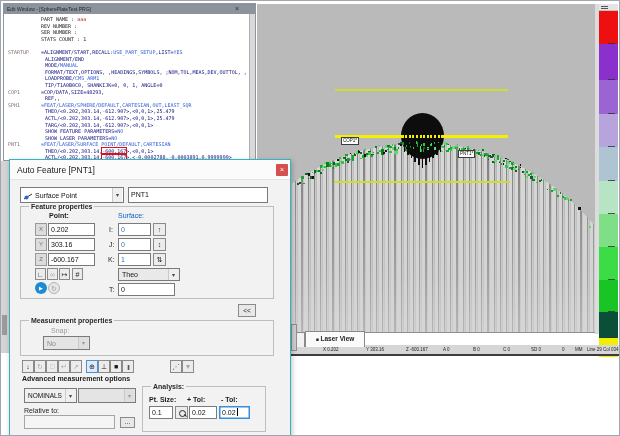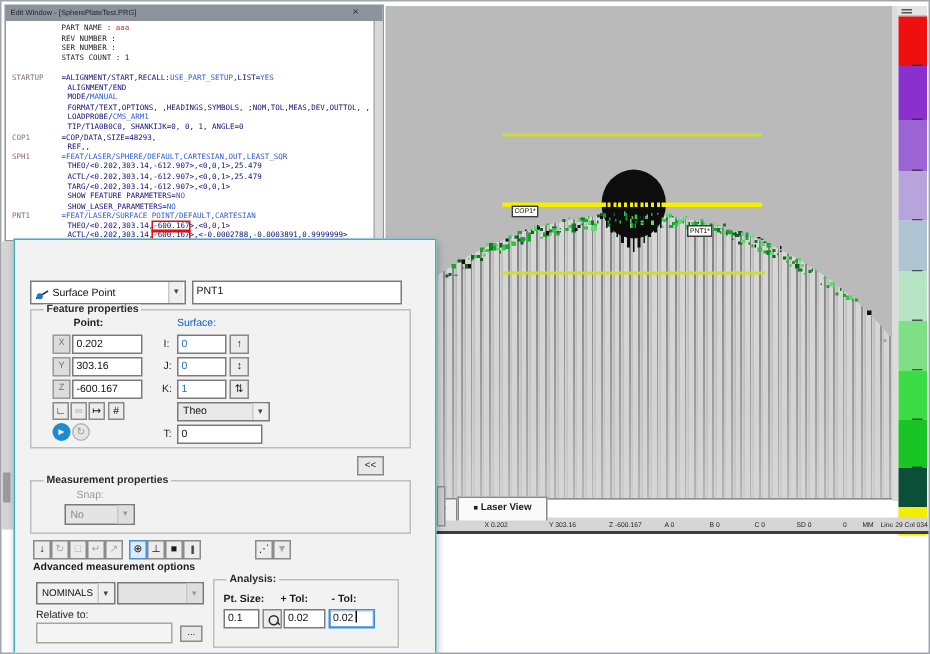--- a/index.html
+++ b/index.html
@@ -458,20 +458,24 @@
       </div>
     <div id="ew-scroll" class="abs"></div>
   </div>
 
   <div id="left-strip" class="abs">
     <div id="left-thumb"></div>
   </div>
   <div id="mini-scroll" class="abs"></div>
 
   <div id="dialog" class="abs">
+    <div id="dlg-title" class="abs">
+      <span id="dlg-title-text">Auto Feature [PNT1]</span>
+      <span id="dlg-close">×</span>
+    </div>
 
     <div class="abs combo" style="left:10px;top:27px;width:104px;height:16px;line-height:15px;padding-left:14px;">
       <svg width="10" height="10" style="position:absolute;left:2px;top:3px;">
         <path d="M1 8 L9 3" stroke="#333" stroke-width="1" fill="none"></path>
         <circle cx="3.5" cy="6.5" r="2" fill="#1f6fd0"></circle>
       </svg>
       <span>Surface Point</span>
       <span class="arr" style="line-height:15px;">▾</span>
     </div>
     <div class="abs fld" style="left:118px;top:27px;width:140px;height:16px;line-height:14px;">PNT1</div>

